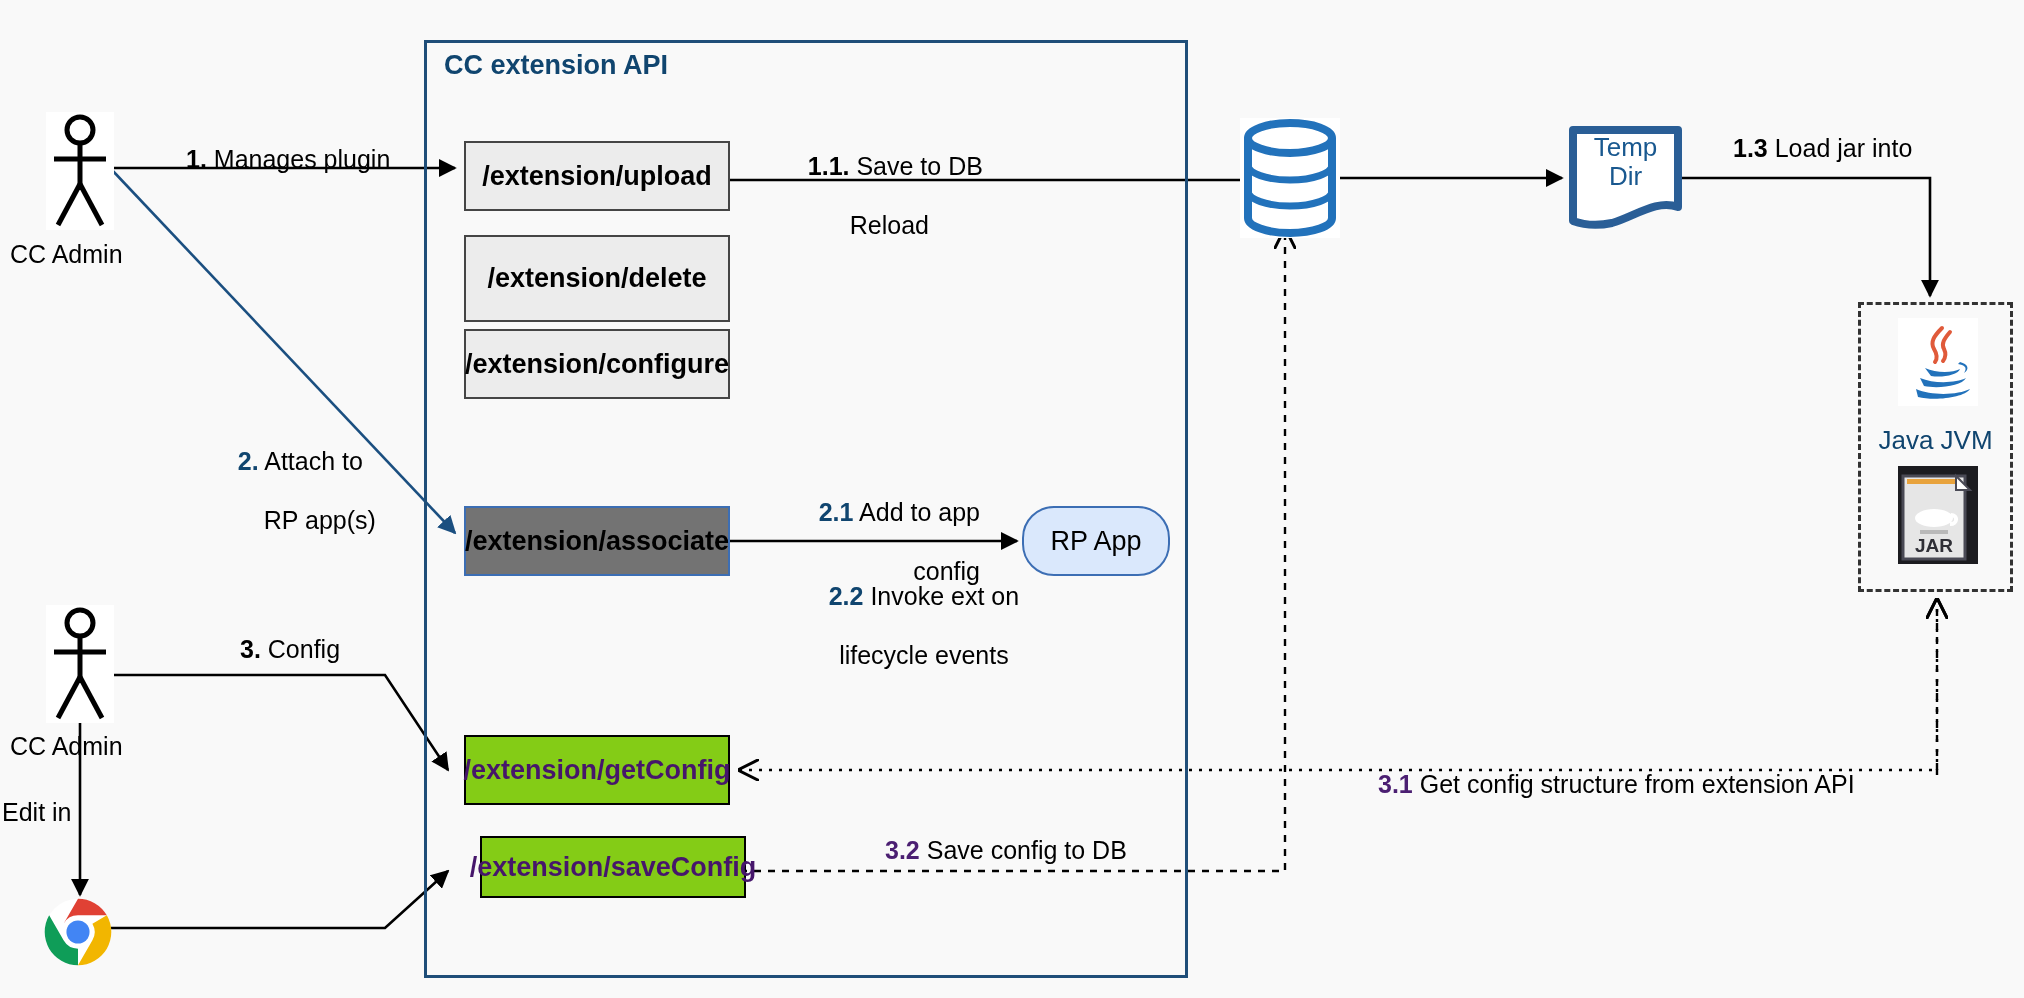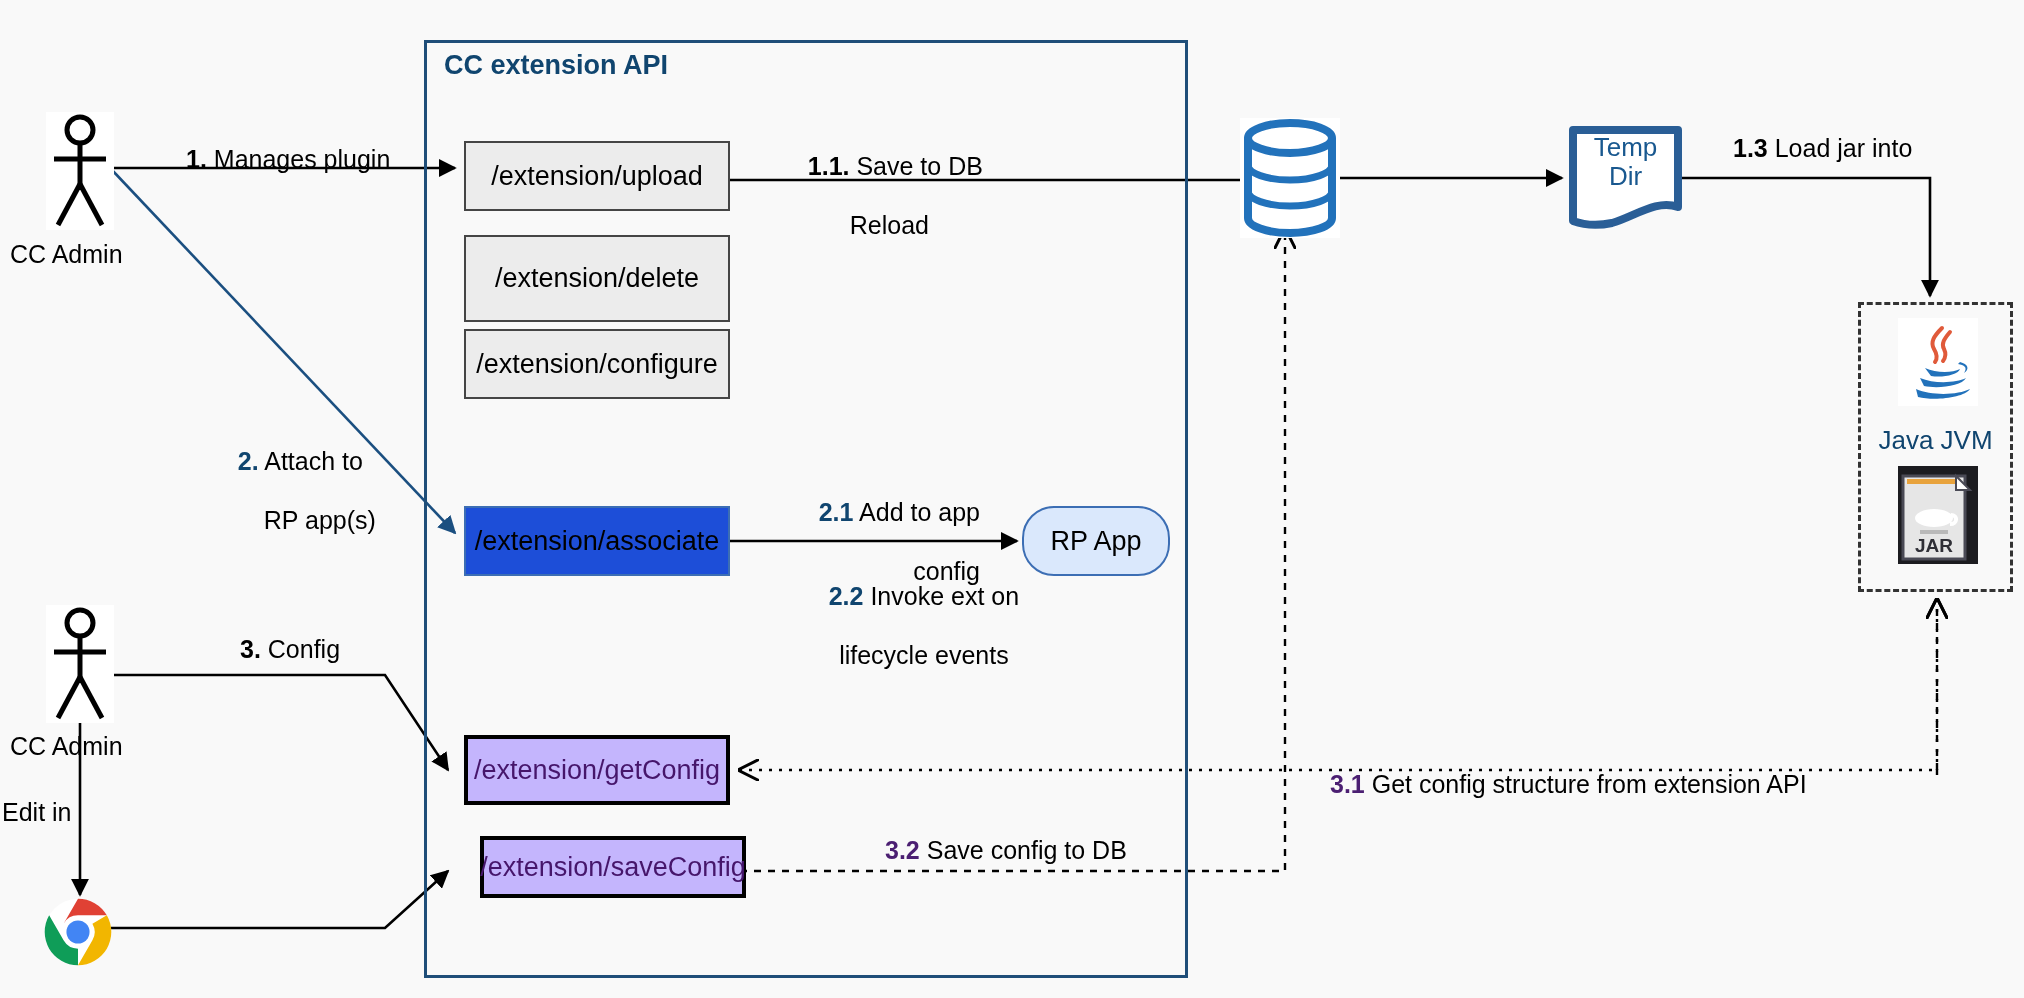--- a/index.html
+++ b/index.html
@@ -46,34 +46,35 @@
     white-space: nowrap;
   }
 
   
   .endpoint {
     display: flex;
     align-items: center;
     justify-content: center;
     font-size: 27px;
     white-space: nowrap;
+    font-weight: bold;
   }
   .endpoint.grey {
     background: #ececec;
     border: 2px solid #454545;
     color: #000;
   }
   .endpoint.blue {
-    background: #1d4ed8;
+    background: #737373;
     border: 2px solid #3c6eb4;
     color: #000;
   }
   .endpoint.purple {
-    background: #c4b5fd;
-    border: 4px solid #000000;
+    background: #84cc16;
+    border: 2px solid #000000;
     color: #46166b;
   }
   .endpoint.overflow { overflow: visible; }
 
   
   .node-blue {
     background: #dae8fc;
     border: 2px solid #3c6eb4;
     display: flex;
     align-items: center;
@@ -319,17 +320,17 @@
 
   <div class="edge-label" style="left:795px; top:552px; width:230px; text-align:center;">
     <span class="num-blue">2.2</span><span> Invoke ext on</span><br>
     <span>lifecycle events</span>
   </div>
 
   <div class="edge-label left" style="left:240px; top:635px;"><span class="num-black">3.</span><span> Config</span></div>
 
   <div class="plain-label" style="left:2px; top:798px;">Edit in</div>
 
-  <div class="edge-label left" style="left:1330px; top:770px;"><span class="num-purple">3.1</span><span> Get config structure from extension API</span></div>
+  <div class="edge-label left" style="left:1378px; top:770px;"><span class="num-purple">3.1</span><span> Get config structure from extension API</span></div>
 
   <div class="edge-label left" style="left:885px; top:836px;"><span class="num-purple">3.2</span><span> Save config to DB</span></div>
 
 </div>
 
 </body></html>

